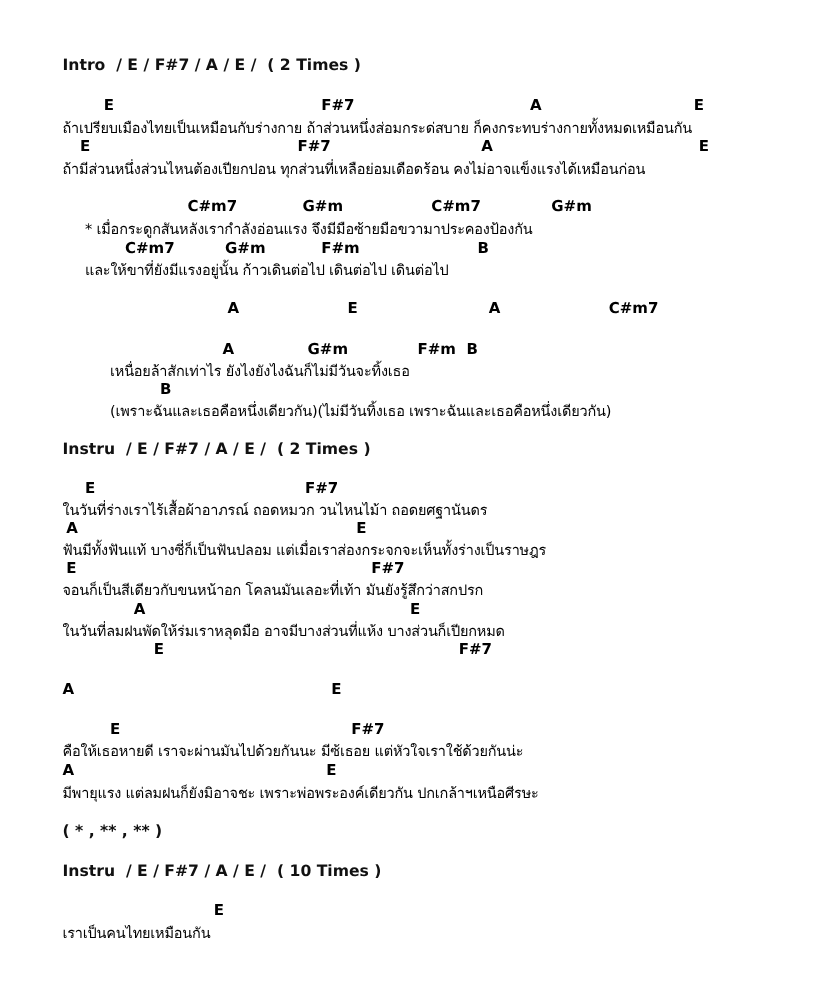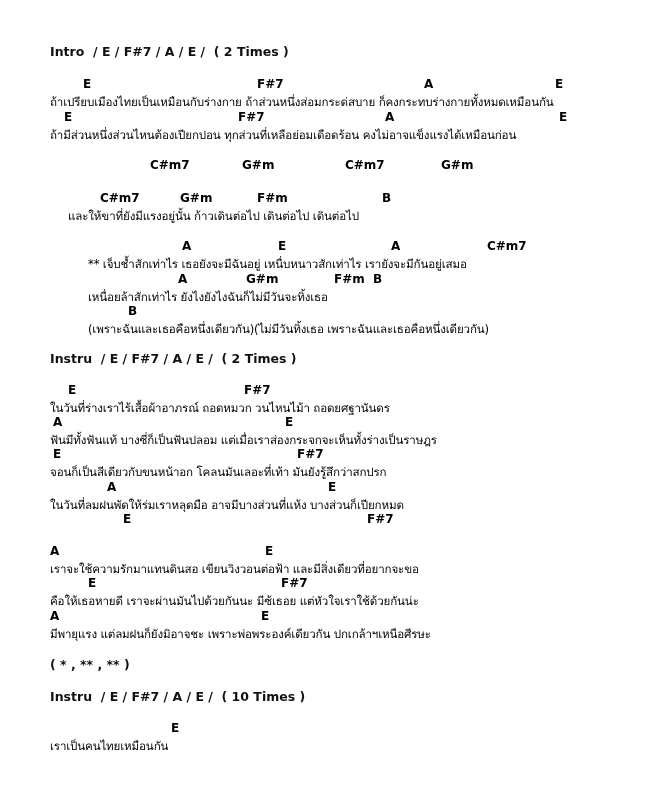--- a/index.html
+++ b/index.html
@@ -36,39 +36,39 @@
   <div class="row" style="top:126px">
       <span class="lyric" style="left:50px">ถ้ามีส่วนหนึ่งส่วนไหนต้องเปียกปอน ทุกส่วนที่เหลือย่อมเดือดร้อน คงไม่อาจแข็งแรงได้เหมือนก่อน</span>
     </div>
 
   <div class="row" style="top:158px">
     <span class="chord" style="left:150px">C#m7</span>
     <span class="chord" style="left:242px">G#m</span>
     <span class="chord" style="left:345px">C#m7</span>
     <span class="chord" style="left:441px">G#m</span>
   </div>
+  <div class="row" style="top:174px">
+      <span class="lyric" style="left:68px">* เมื่อกระดูกสันหลังเรากำลังอ่อนแรง จึงมีมือซ้ายมือขวามาประคองป้องกัน</span>
+    </div>
   <div class="row" style="top:191px">
     <span class="chord" style="left:100px">C#m7</span>
     <span class="chord" style="left:180px">G#m</span>
     <span class="chord" style="left:257px">F#m</span>
     <span class="chord" style="left:382px">B</span>
   </div>
   <div class="row" style="top:207px">
       <span class="lyric" style="left:68px">และให้ขาที่ยังมีแรงอยู่นั้น ก้าวเดินต่อไป เดินต่อไป เดินต่อไป</span>
     </div>
 
   <div class="row" style="top:239px">
     <span class="chord" style="left:182px">A</span>
     <span class="chord" style="left:278px">E</span>
     <span class="chord" style="left:391px">A</span>
     <span class="chord" style="left:487px">C#m7</span>
   </div>
-  <div class="row" style="top:255px">
-      <span class="lyric" style="left:88px">** เจ็บช้ำสักเท่าไร เธอยังจะมีฉันอยู่ เหนื่บหนาวสักเท่าไร เรายังจะมีกันอยู่เสมอ</span>
-    </div>
   <div class="row" style="top:272px">
     <span class="chord" style="left:178px">A</span>
     <span class="chord" style="left:246px">G#m</span>
     <span class="chord" style="left:334px">F#m  B</span>
   </div>
   <div class="row" style="top:288px">
       <span class="lyric" style="left:88px">เหนื่อยล้าสักเท่าไร ยังไงยังไงฉันก็ไม่มีวันจะทิ้งเธอ</span>
     </div>
   <div class="row" style="top:304px">
     <span class="chord" style="left:128px">B</span>
@@ -108,23 +108,20 @@
       <span class="lyric" style="left:50px">ในวันที่ลมฝนพัดให้ร่มเราหลุดมือ อาจมีบางส่วนที่แห้ง บางส่วนก็เปียกหมด</span>
     </div>
   <div class="row" style="top:512px">
     <span class="chord" style="left:123px">E</span>
     <span class="chord" style="left:367px">F#7</span>
   </div>
   <div class="row" style="top:544px">
     <span class="chord" style="left:50px">A</span>
     <span class="chord" style="left:265px">E</span>
   </div>
-  <div class="row" style="top:560px">
-      <span class="lyric" style="left:50px">เราจะใช้ความรักมาแทนดินสอ เขียนวิงวอนต่อฟ้า และมีสิ่งเดียวที่อยากจะขอ</span>
-    </div>
   <div class="row" style="top:576px">
     <span class="chord" style="left:88px">E</span>
     <span class="chord" style="left:281px">F#7</span>
   </div>
   <div class="row" style="top:592px">
       <span class="lyric" style="left:50px">คือให้เธอหายดี เราจะผ่านมันไปด้วยกันนะ มีซ้เธอย แต่หัวใจเราใช้ด้วยกันน่ะ</span>
     </div>
   <div class="row" style="top:609px">
     <span class="chord" style="left:50px">A</span>
     <span class="chord" style="left:261px">E</span>

